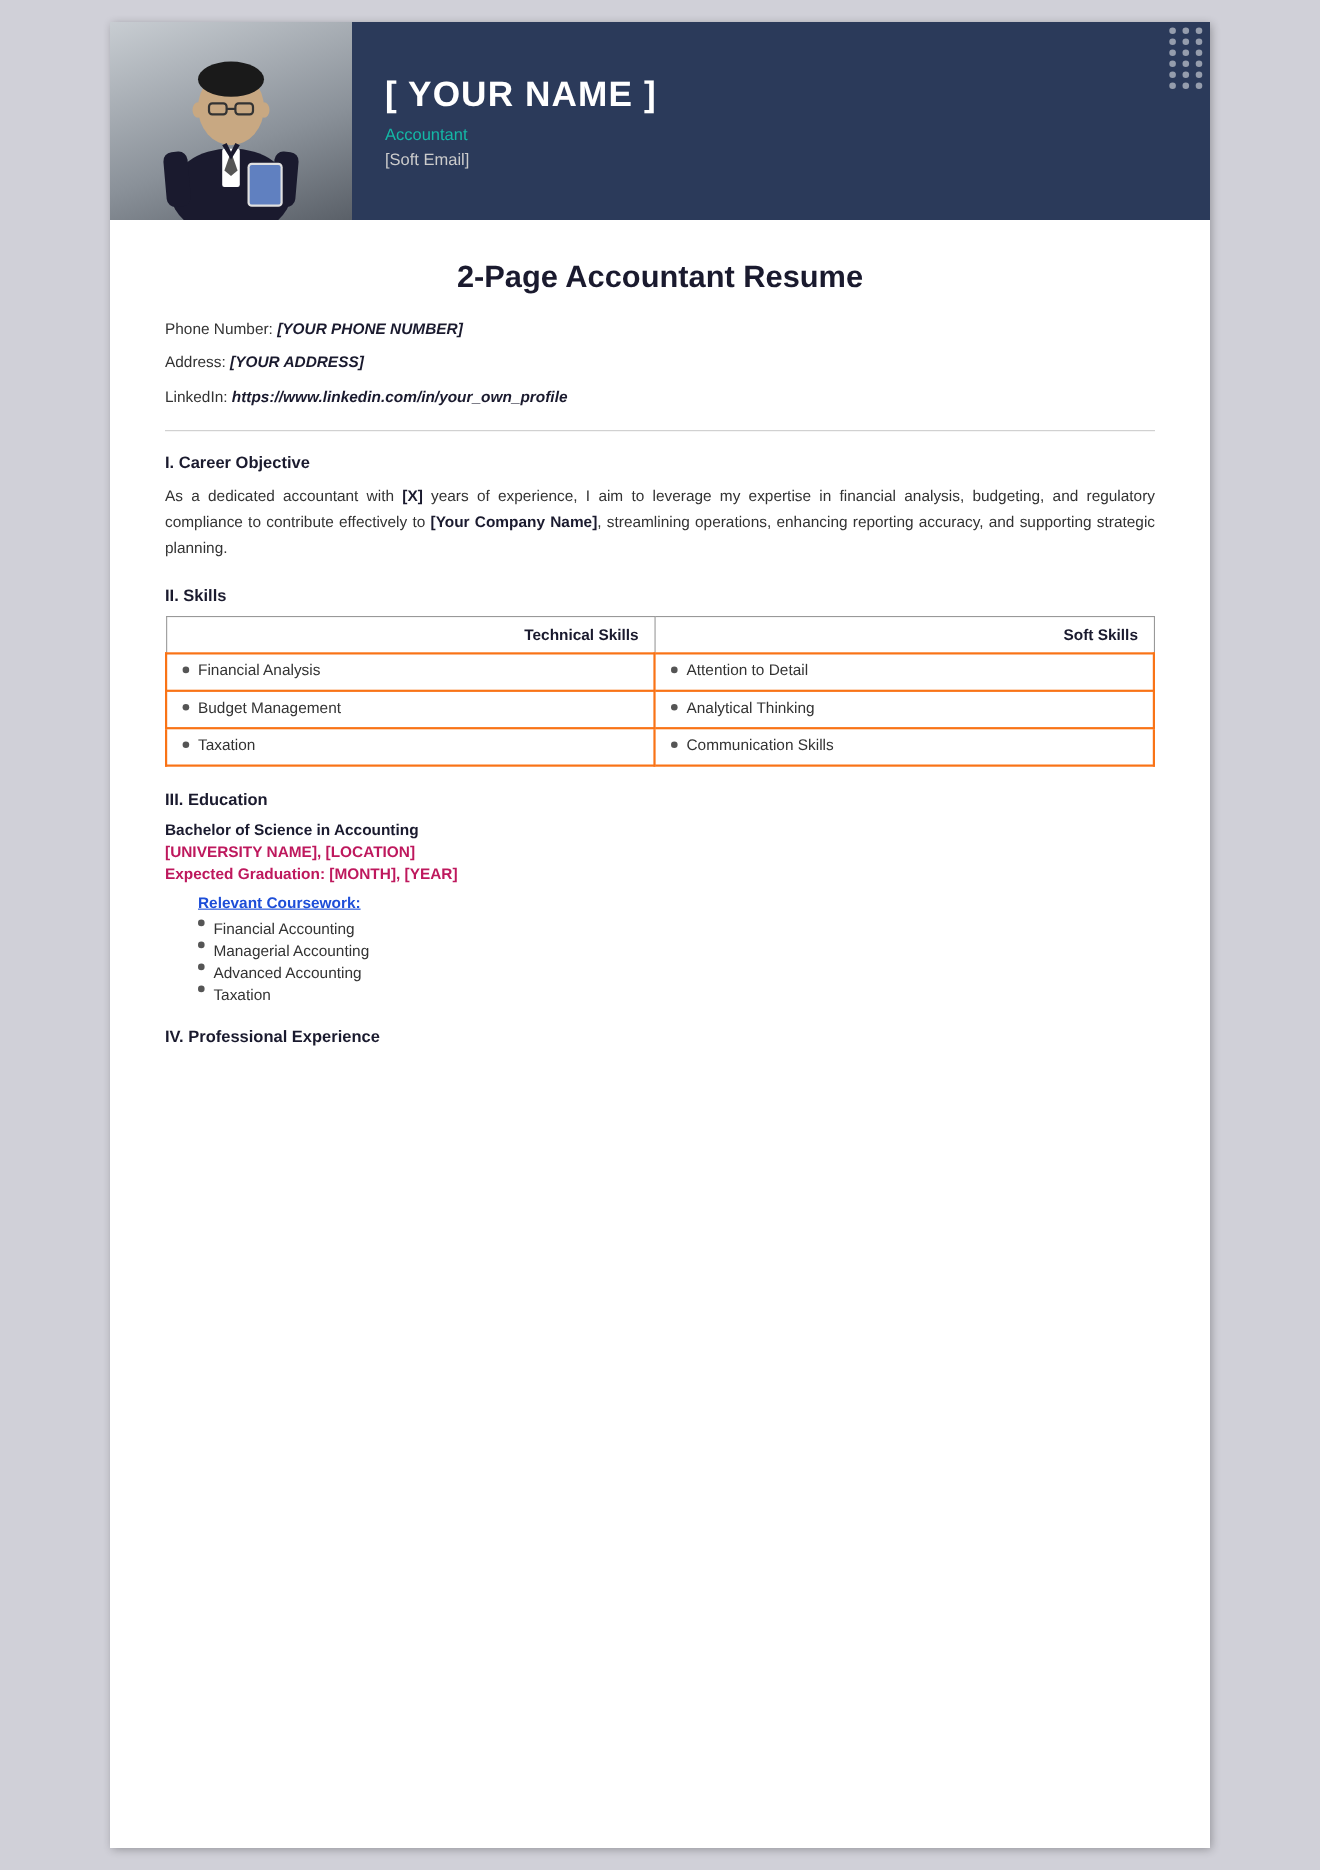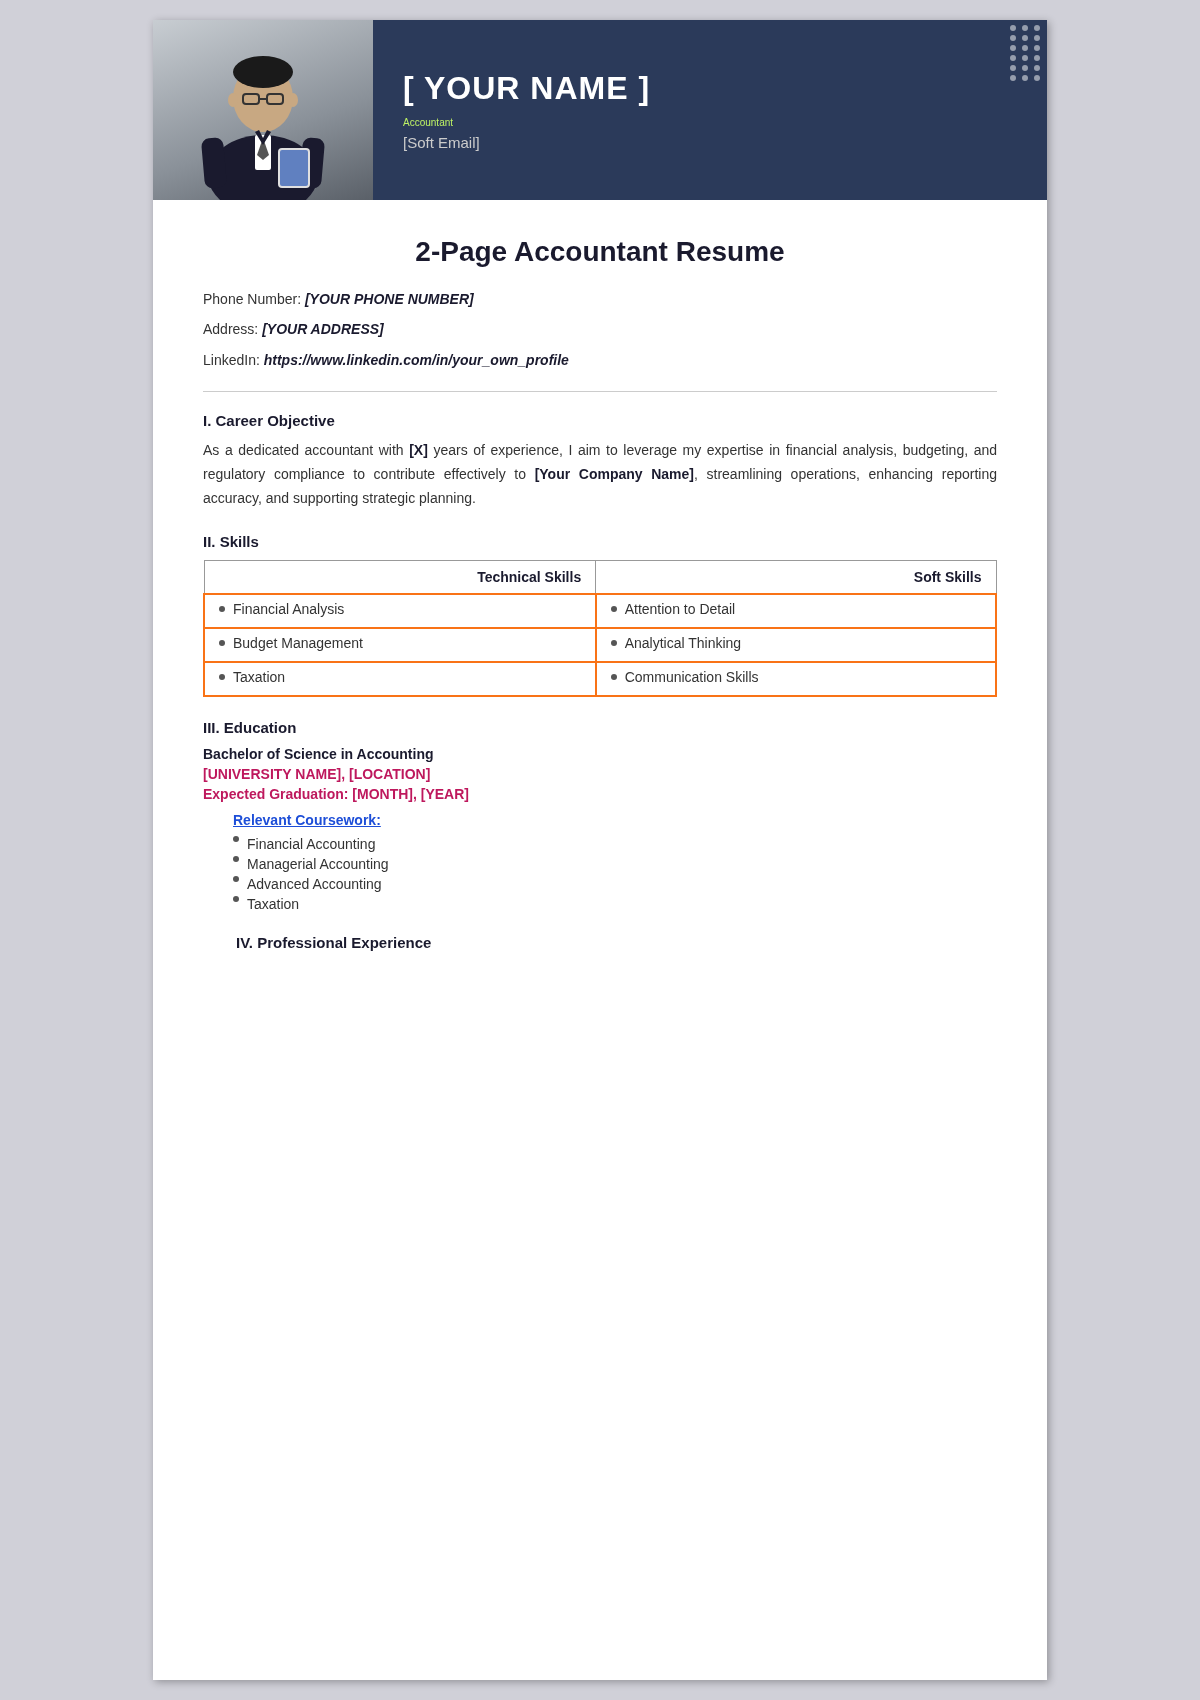--- a/index.html
+++ b/index.html
@@ -5,21 +5,21 @@
     * { margin: 0; padding: 0; box-sizing: border-box; }
     body {
       font-family: Arial, sans-serif;
       background: #d0d0d8;
       display: flex;
       justify-content: center;
       padding: 20px;
       min-height: 1700px;
     }
     .page {
-      width: 894px;
+      width: 1000px;
       background: #fff;
       position: relative;
       box-shadow: 2px 2px 8px rgba(0,0,0,0.3);
     }
     
     .header {
       display: flex;
       background: #fff;
       position: relative;
     }
@@ -57,22 +57,22 @@
       padding: 20px 30px;
     }
     .header-name {
       font-size: 32px;
       font-weight: bold;
       color: #fff;
       letter-spacing: 1px;
       margin-bottom: 10px;
     }
     .header-title {
-      font-size: 10px;
-      color: #bef264;
+      font-size: 15px;
+      color: #14b8a6;
       margin-bottom: 6px;
     }
     .header-email {
       font-size: 15px;
       color: #ccc;
     }
     
     .dots-decoration {
       position: absolute;
       top: 5px;
@@ -197,21 +197,20 @@
       font-size: 14px;
       color: #333;
       margin-bottom: 4px;
     }
     
     .section-title-iv {
       font-size: 15px;
       font-weight: bold;
       color: #1a1a2e;
       margin-top: 10px;
-      margin-left: 33px;
     }
   </style>
 </head>
 <body>
 
 <div class="page">
 
   <div class="header">
     <div class="header-photo">
       <div class="photo-placeholder">

